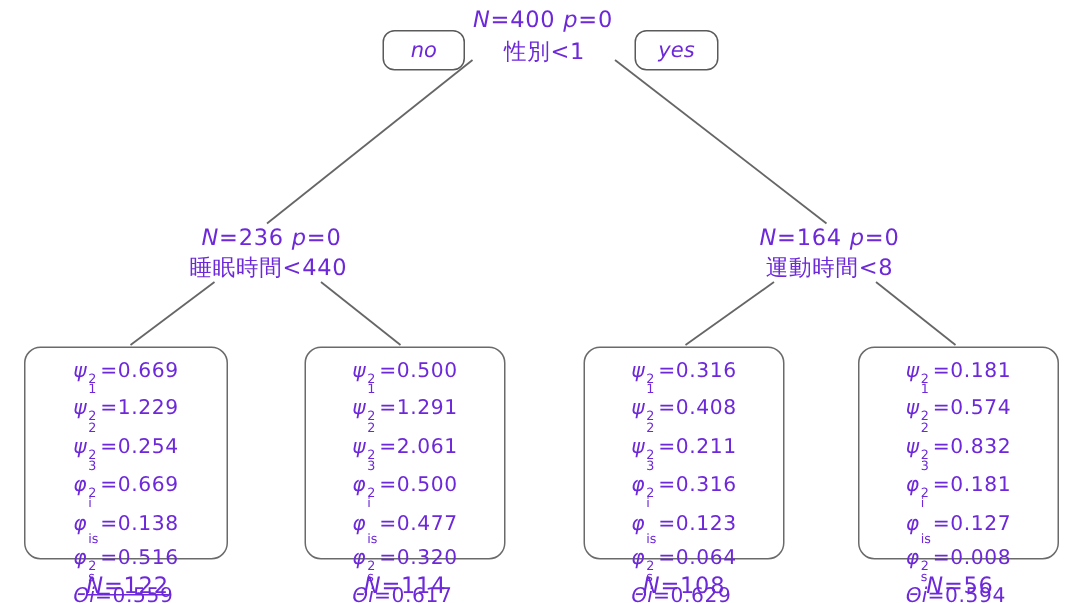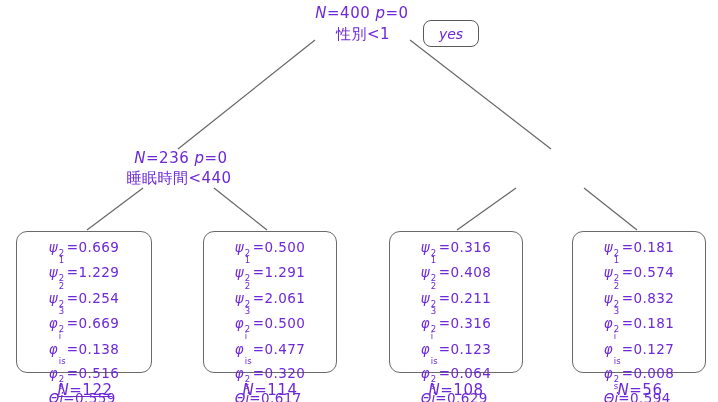--- a/index.html
+++ b/index.html
@@ -57,27 +57,32 @@
     <line x1="410" y1="40" x2="551" y2="149"></line>
     <line x1="143" y1="188" x2="87" y2="230"></line>
     <line x1="214" y1="188" x2="267" y2="230"></line>
     <line x1="516" y1="188" x2="457" y2="230"></line>
     <line x1="584" y1="188" x2="637" y2="230"></line>
   </svg>
 
   <div class="ctext stats math" style="left:362px;top:4px;"><i>N</i>=400 <i>p</i>=0</div>
   <div class="ctext cond" style="left:363px;top:25px;">性別&lt;1</div>
 
+  <div class="badge math" style="left:255px;top:20px;width:53px;height:25px;">
+      <i>no</i>
+    </div>
   <div class="badge math" style="left:423px;top:20px;width:54px;height:25px;">
       <i>yes</i>
     </div>
 
   <div class="ctext stats math" style="left:181px;top:149px;"><i>N</i>=236 <i>p</i>=0</div>
   <div class="ctext cond" style="left:179px;top:169px;">睡眠時間&lt;440</div>
 
+  <div class="ctext stats math" style="left:553px;top:149px;"><i>N</i>=164 <i>p</i>=0</div>
+  <div class="ctext cond" style="left:553px;top:169px;">運動時間&lt;8</div>
 
   <div class="leaf-box" style="left:16px;width:136px;">
       <div class="rows">
         <div class="row"><span class="sym">ψ</span><span class="scripts">
             <span class="sup">2</span>
             <span class="sub">1</span>
           </span><span class="rhs">=0.669</span></div>
         <div class="row"><span class="sym">ψ</span><span class="scripts">
             <span class="sup">2</span>
             <span class="sub">2</span>

